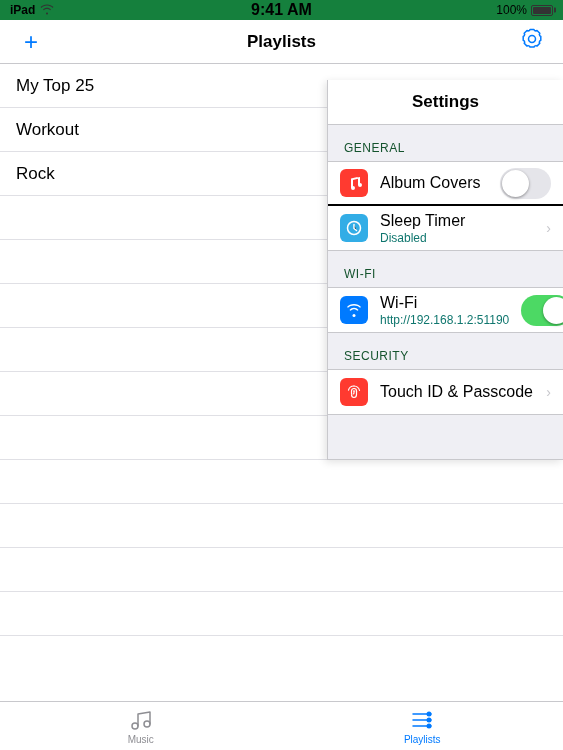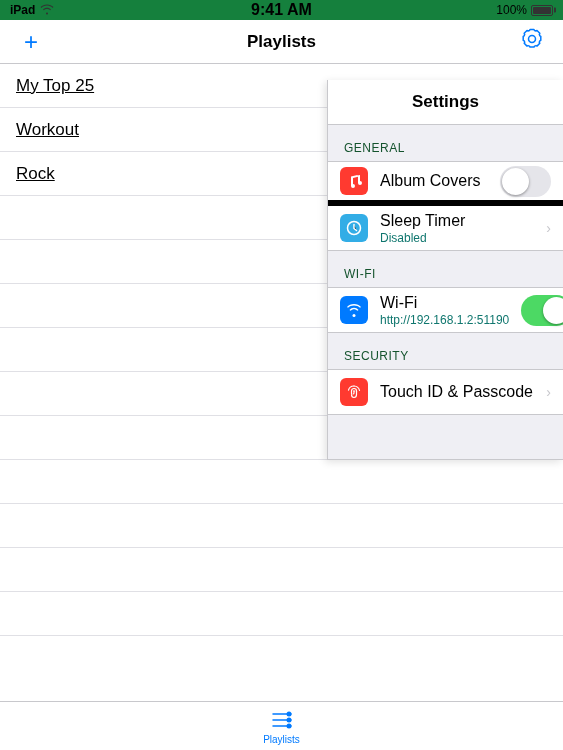--- a/index.html
+++ b/index.html
@@ -109,21 +109,20 @@
       padding: 0;
       width: 30px;
       text-align: center;
     }
 
     
     .main-content {
       display: flex;
       position: relative;
       height: calc(750px - 20px - 44px - 49px);
-      text-decoration: underline;
     }
 
     
     .playlists-panel {
       width: 100%;
       background: white;
     }
     .playlist-item {
       display: flex;
       align-items: center;
@@ -175,21 +174,21 @@
       background: white;
       border-top: 1px solid #c8c8cc;
       border-bottom: 1px solid #c8c8cc;
     }
     .settings-row {
       display: flex;
       align-items: center;
       padding: 0 12px;
       min-height: 44px;
       background: white;
-      border-bottom: 6px solid #000000;
+      border-bottom: 2px solid #000000;
       cursor: pointer;
       gap: 12px;
     }
     .settings-row:last-child {
       border-bottom: none;
     }
     .settings-icon {
       width: 28px;
       height: 28px;
       border-radius: 6px;
@@ -455,20 +454,28 @@
         </div>
       </div>
     </div>
 
   </div>
 
 </div>
 
 <div class="tab-bar">
   <div class="tab-item">
+    <svg class="tab-icon" width="24" height="24" viewBox="0 0 24 24">
+      <path d="M9 18V6l12-2v12" stroke="#8e8e93" stroke-width="1.5" fill="none" stroke-linecap="round" stroke-linejoin="round"></path>
+      <circle cx="6" cy="18" r="3" stroke="#8e8e93" stroke-width="1.5" fill="none"></circle>
+      <circle cx="18" cy="16" r="3" stroke="#8e8e93" stroke-width="1.5" fill="none"></circle>
+    </svg>
+    <span class="tab-label">Music</span>
+  </div>
+  <div class="tab-item">
     <svg class="tab-icon active" width="24" height="24" viewBox="0 0 24 24">
       <line x1="3" y1="6" x2="21" y2="6" stroke="#007aff" stroke-width="1.5" stroke-linecap="round"></line>
       <line x1="3" y1="12" x2="21" y2="12" stroke="#007aff" stroke-width="1.5" stroke-linecap="round"></line>
       <line x1="3" y1="18" x2="21" y2="18" stroke="#007aff" stroke-width="1.5" stroke-linecap="round"></line>
       <circle cx="19" cy="6" r="2.5" fill="#007aff"></circle>
       <circle cx="19" cy="12" r="2.5" fill="#007aff"></circle>
       <circle cx="19" cy="18" r="2.5" fill="#007aff"></circle>
     </svg>
     <span class="tab-label active">Playlists</span>
   </div>

